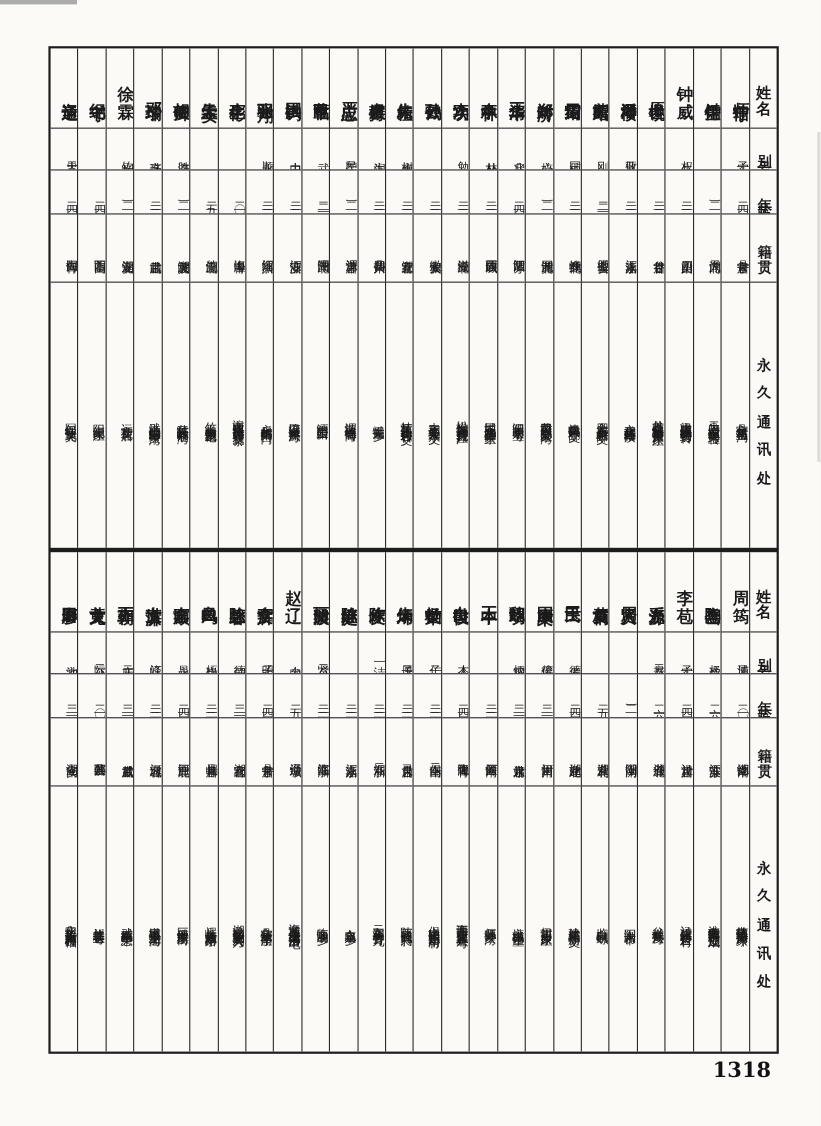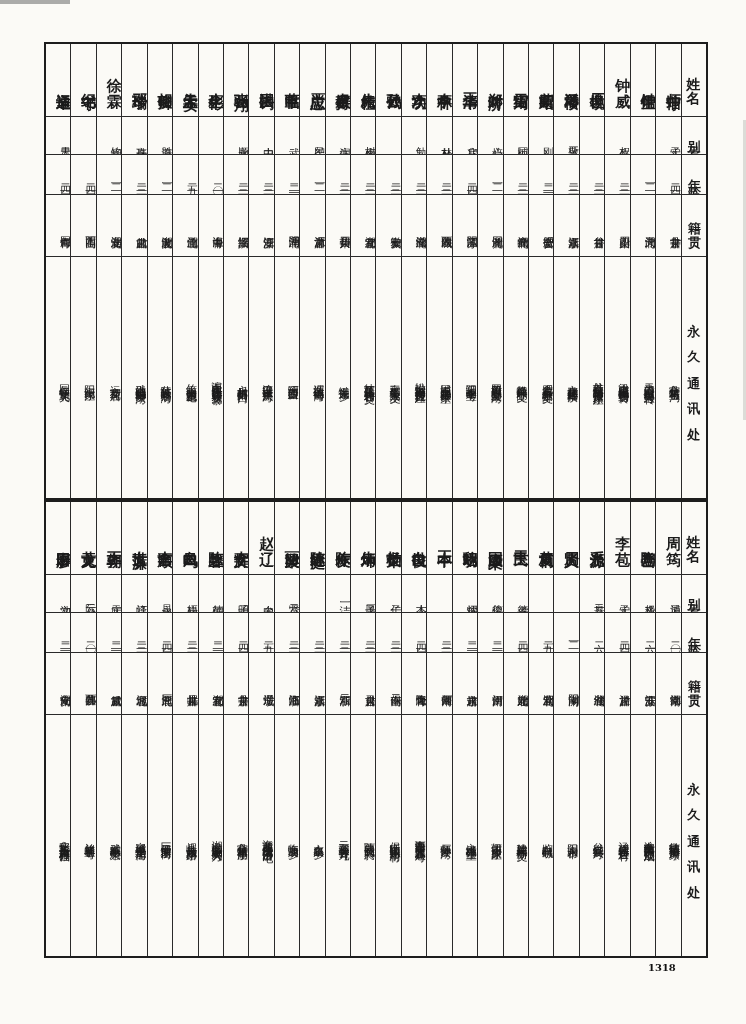--- a/index.html
+++ b/index.html
@@ -43,21 +43,21 @@
   .addr-cell{height:242px;font-size:11px;line-height:13px;letter-spacing:1px;}
   
   .hdr .cell{font-weight:bold;justify-content:center;align-items:center;padding-top:0;}
   .hdr .name-cell{font-size:14px;letter-spacing:14px;}
   .hdr .alias-cell,.hdr .age-cell{font-size:13px;letter-spacing:6px;}
   .hdr .native-cell{font-size:13px;letter-spacing:14px;}
   .hdr .addr-cell{font-size:13px;letter-spacing:26px;}
   .page-number{
     position:absolute;top:962px;left:648px;
     font-family:"DejaVu Serif",serif;
-    font-size:10px;font-weight:bold;color:#111;text-align:center;
+    font-size:19px;font-weight:bold;color:#111;text-align:center;
   }
   
   .edge-smudge-top{position:absolute;left:0;top:0;width:70px;height:4px;background:#6a6a6a;opacity:.55;}
   .edge-smudge-right{position:absolute;right:0;top:120px;width:3px;height:300px;background:#bdbdb8;opacity:.5;}
 </style>
 </head>
 <body>
 
 <div class="paper">
   <div class="edge-smudge-top"></div>

